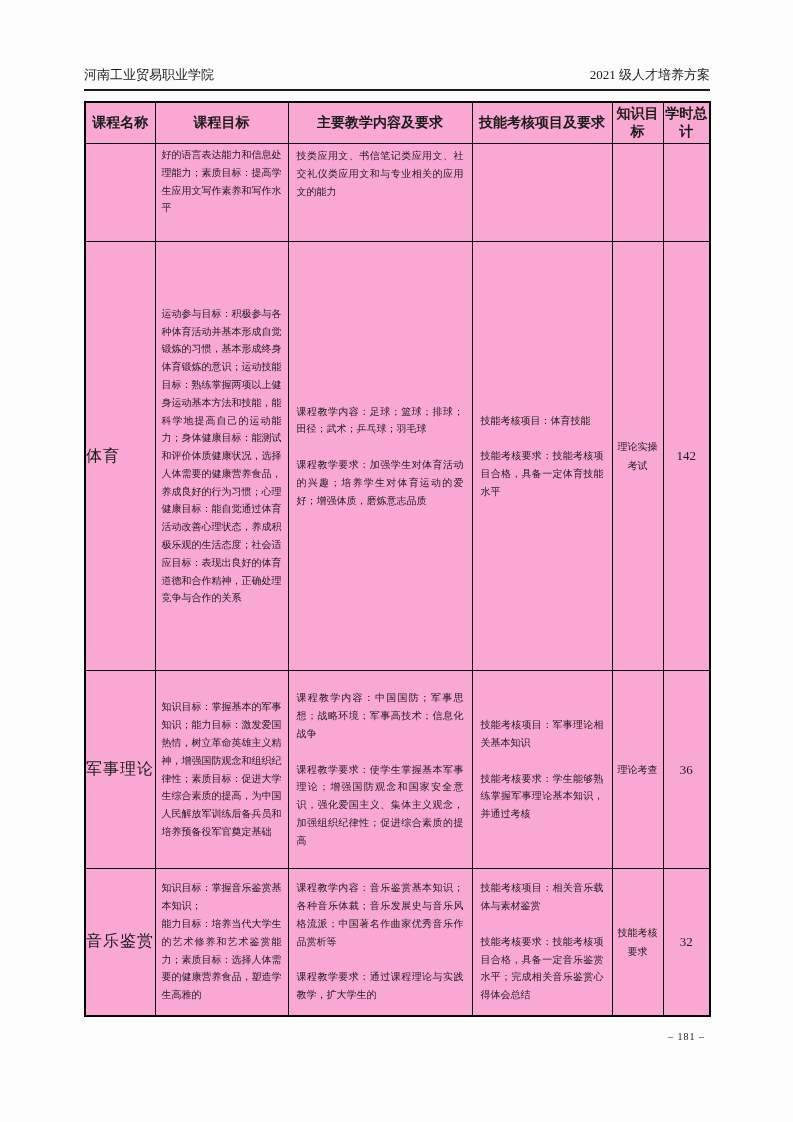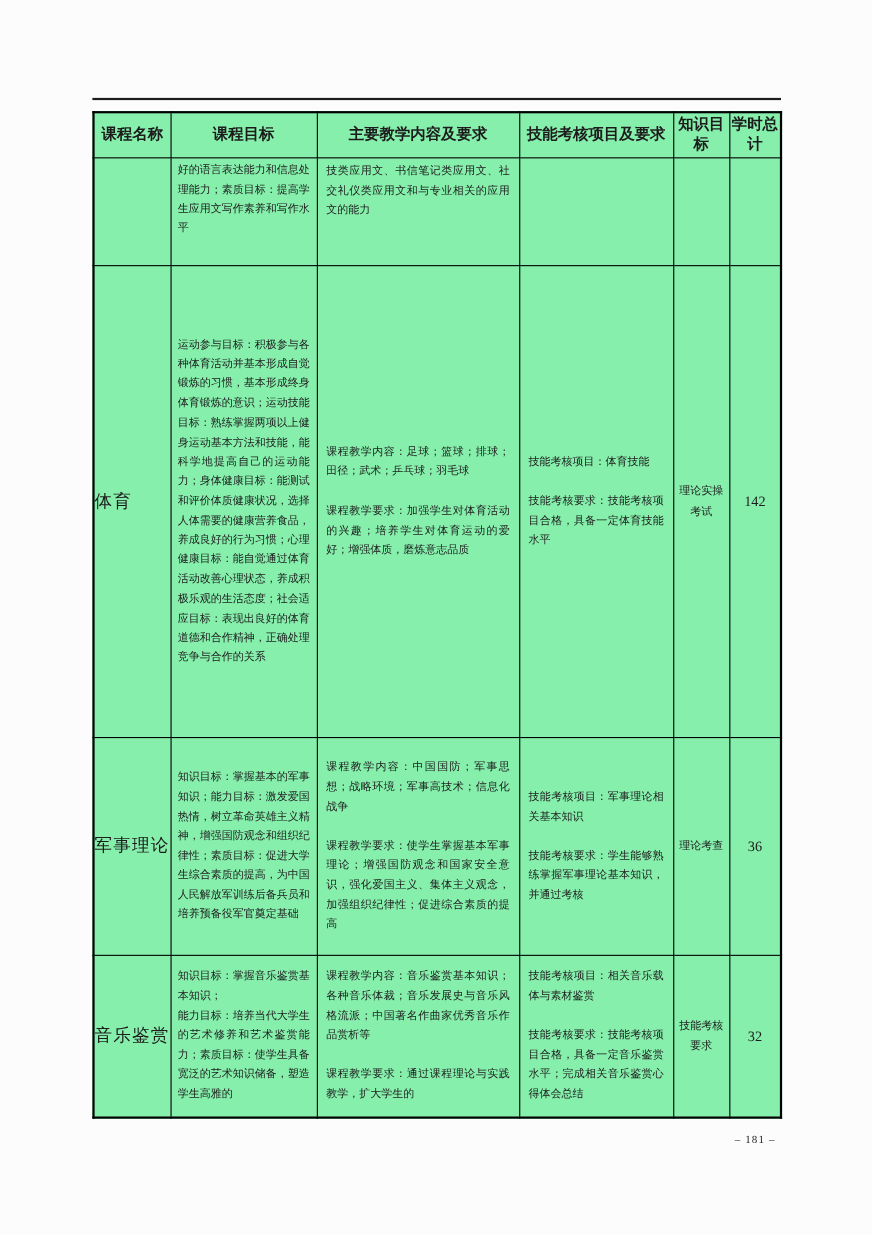--- a/index.html
+++ b/index.html
@@ -31,21 +31,21 @@
     height: 2px;
     background: #1c1c1c;
   }
   table.course-table {
     position: absolute;
     left: 84px;
     top: 101px;
     border-collapse: collapse;
     table-layout: fixed;
     border: 2px solid #000;
-    background: #86efac;
+    background: #f9a8d4;
   }
   .course-table th, .course-table td {
     border: 1px solid #000;
     vertical-align: middle;
     overflow: hidden;
   }
   .course-table th {
     font-size: 14px;
     font-weight: bold;
     text-align: center;
@@ -76,20 +76,24 @@
     top: 1031px;
     font-size: 10px;
     letter-spacing: 1px;
   }
 </style>
 </head>
 <body>
 
 <div class="page">
 
+  <div class="doc-header">
+    <span>河南工业贸易职业学院</span>
+    <span>2021 级人才培养方案</span>
+  </div>
   <div class="header-rule"></div>
 
   <table class="course-table">
     <colgroup>
       <col style="width:70px">
       <col style="width:133px">
       <col style="width:184px">
       <col style="width:140px">
       <col style="width:51px">
       <col style="width:47px">
@@ -158,21 +162,21 @@
           </td>
         <td class="cell-method">
             <div class="cell-text">理论考查</div>
           </td>
         <td class="cell-hours">36</td>
       </tr>
       <tr style="height:147px">
         <td class="cell-course">音乐鉴赏</td>
         <td class="cell-obj">
             <div class="cell-text">知识目标：掌握音乐鉴赏基本知识；
-能力目标：培养当代大学生的艺术修养和艺术鉴赏能力；素质目标：使学生具备宽泛的艺术知识储备，塑造学生高雅的</div>
+能力目标：培养当代大学生的艺术修养和艺术鉴赏能力；素质目标：选择人体需要的健康营养食品，塑造学生高雅的</div>
           </td>
         <td class="cell-content">
             <div class="cell-text">课程教学内容：音乐鉴赏基本知识；各种音乐体裁；音乐发展史与音乐风格流派；中国著名作曲家优秀音乐作品赏析等
 
 课程教学要求：通过课程理论与实践教学，扩大学生的</div>
           </td>
         <td class="cell-assess">
             <div class="cell-text">技能考核项目：相关音乐载体与素材鉴赏
 
 技能考核要求：技能考核项目合格，具备一定音乐鉴赏水平；完成相关音乐鉴赏心得体会总结</div>

